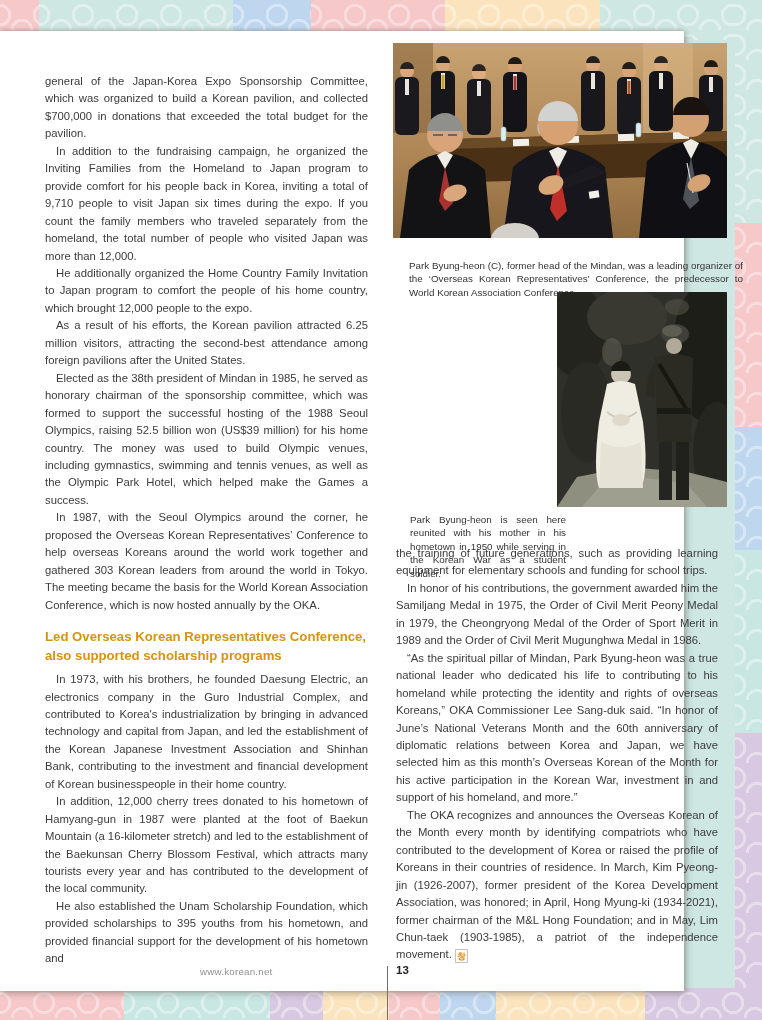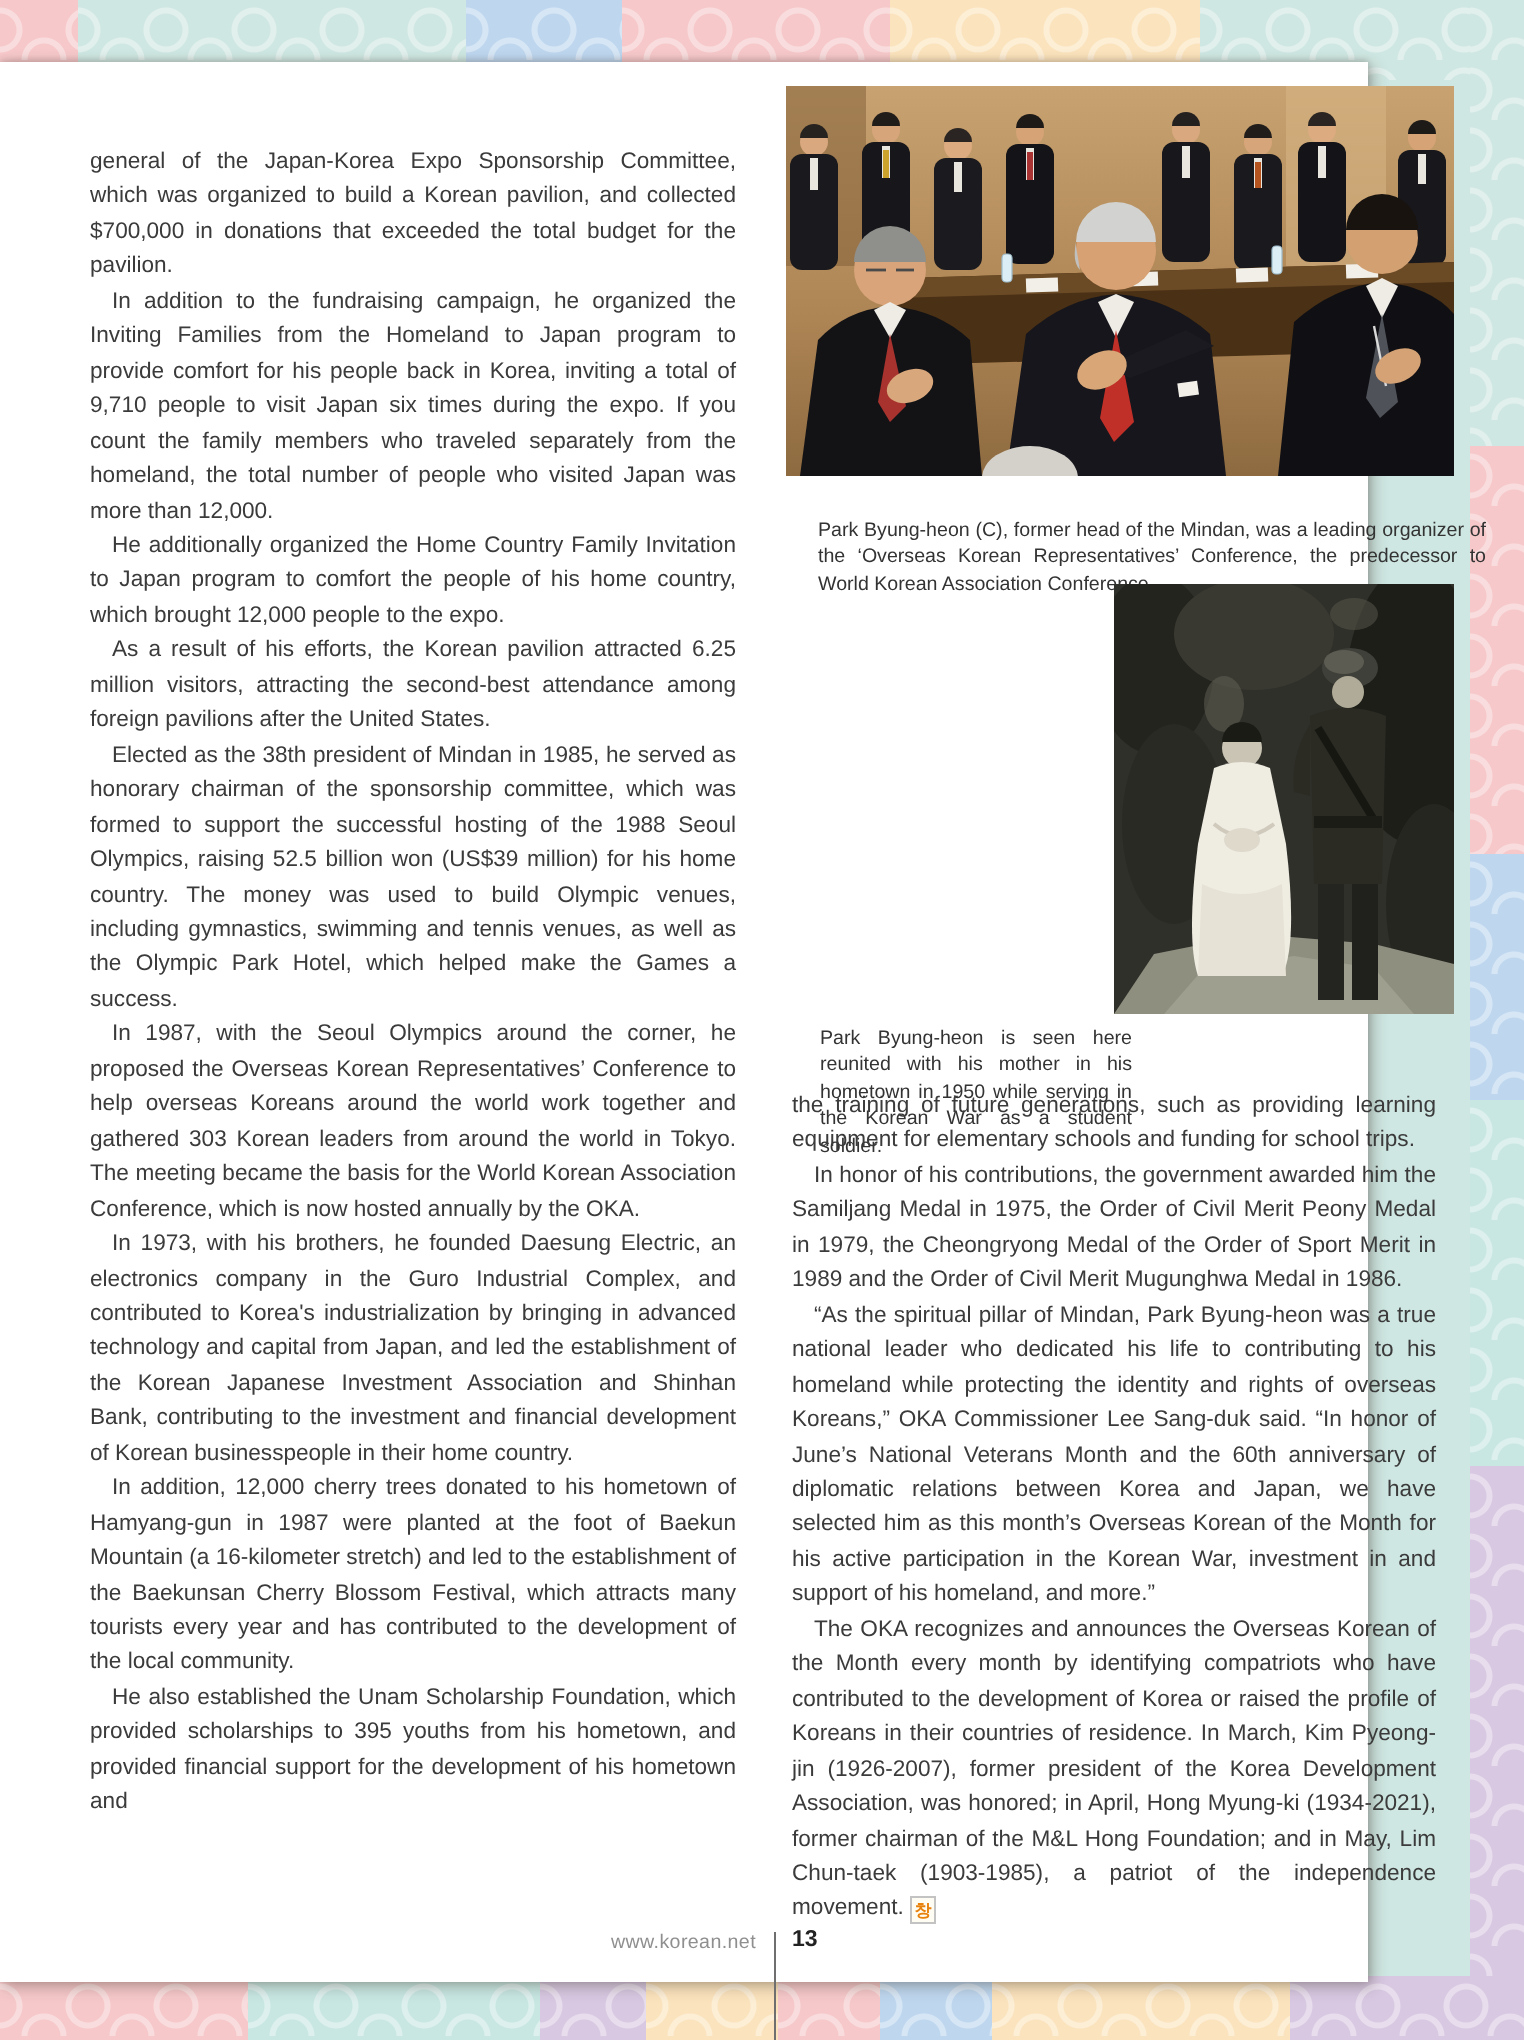--- a/index.html
+++ b/index.html
@@ -50,21 +50,21 @@
   #caption2{position:absolute;left:394px;top:466px;width:156px;}
   svg{display:block;}
 
   .endmark{
     display:inline-block;width:11px;height:12px;border:1px solid #c3c3c3;
     font-size:8.5px;line-height:12px;text-align:center;color:#e8820c;
     background:#fffdf3;vertical-align:-1px;text-indent:0;font-weight:bold;
   }
   
   #footer-url{
-    position:absolute;left:200px;top:935px;width:178px;text-align:right;
+    position:absolute;left:200px;top:935px;width:178px;
     font-size:9.8px;color:#8f8f8f;letter-spacing:.2px;
   }
   #footer-page{
     position:absolute;left:396px;top:933px;font-size:11.5px;font-weight:bold;color:#222;text-align:right;
   }
   #footer-divider{
     position:absolute;left:387px;top:966px;width:1px;height:54px;background:#6f6f6f;z-index:6;
   }
 </style>
 </head>
@@ -99,20 +99,21 @@
 
   <div id="page">
 
     <div id="left-col" class="col-text">
       <p class="noindent">general of the Japan-Korea Expo Sponsorship Committee, which was organized to build a Korean pavilion, and collected $700,000 in donations that exceeded the total budget for the pavilion.</p>
       <p>In addition to the fundraising campaign, he organized the Inviting Families from the Homeland to Japan program to provide comfort for his people back in Korea, inviting a total of 9,710 people to visit Japan six times during the expo. If you count the family members who traveled separately from the homeland, the total number of people who visited Japan was more than 12,000.</p>
       <p>He additionally organized the Home Country Family Invitation to Japan program to comfort the people of his home country, which brought 12,000 people to the expo.</p>
       <p>As a result of his efforts, the Korean pavilion attracted 6.25 million visitors, attracting the second-best attendance among foreign pavilions after the United States.</p>
       <p>Elected as the 38th president of Mindan in 1985, he served as honorary chairman of the sponsorship committee, which was formed to support the successful hosting of the 1988 Seoul Olympics, raising 52.5 billion won (US$39 million) for his home country. The money was used to build Olympic venues, including gymnastics, swimming and tennis venues, as well as the Olympic Park Hotel, which helped make the Games a success.</p>
       <p>In 1987, with the Seoul Olympics around the corner, he proposed the Overseas Korean Representatives’ Conference to help overseas Koreans around the world work together and gathered 303 Korean leaders from around the world in Tokyo. The meeting became the basis for the World Korean Association Conference, which is now hosted annually by the OKA.</p>
+      <h2 class="section">Led Overseas Korean Representatives Conference, also supported scholarship programs</h2>
       <p>In 1973, with his brothers, he founded Daesung Electric, an electronics company in the Guro Industrial Complex, and contributed to Korea's industrialization by bringing in advanced technology and capital from Japan, and led the establishment of the Korean Japanese Investment Association and Shinhan Bank, contributing to the investment and financial development of Korean businesspeople in their home country.</p>
       <p>In addition, 12,000 cherry trees donated to his hometown of Hamyang-gun in 1987 were planted at the foot of Baekun Mountain (a 16-kilometer stretch) and led to the establishment of the Baekunsan Cherry Blossom Festival, which attracts many tourists every year and has contributed to the development of the local community.</p>
       <p>He also established the Unam Scholarship Foundation, which provided scholarships to 395 youths from his hometown, and provided financial support for the development of his hometown and</p>
     </div>
 
     <div id="photo1">
       <svg width="334" height="195" viewBox="0 0 334 195">
         <defs>
           <linearGradient id="wall" x1="0" y1="0" x2="0" y2="1">
             <stop offset="0" stop-color="#c8a271"></stop>

